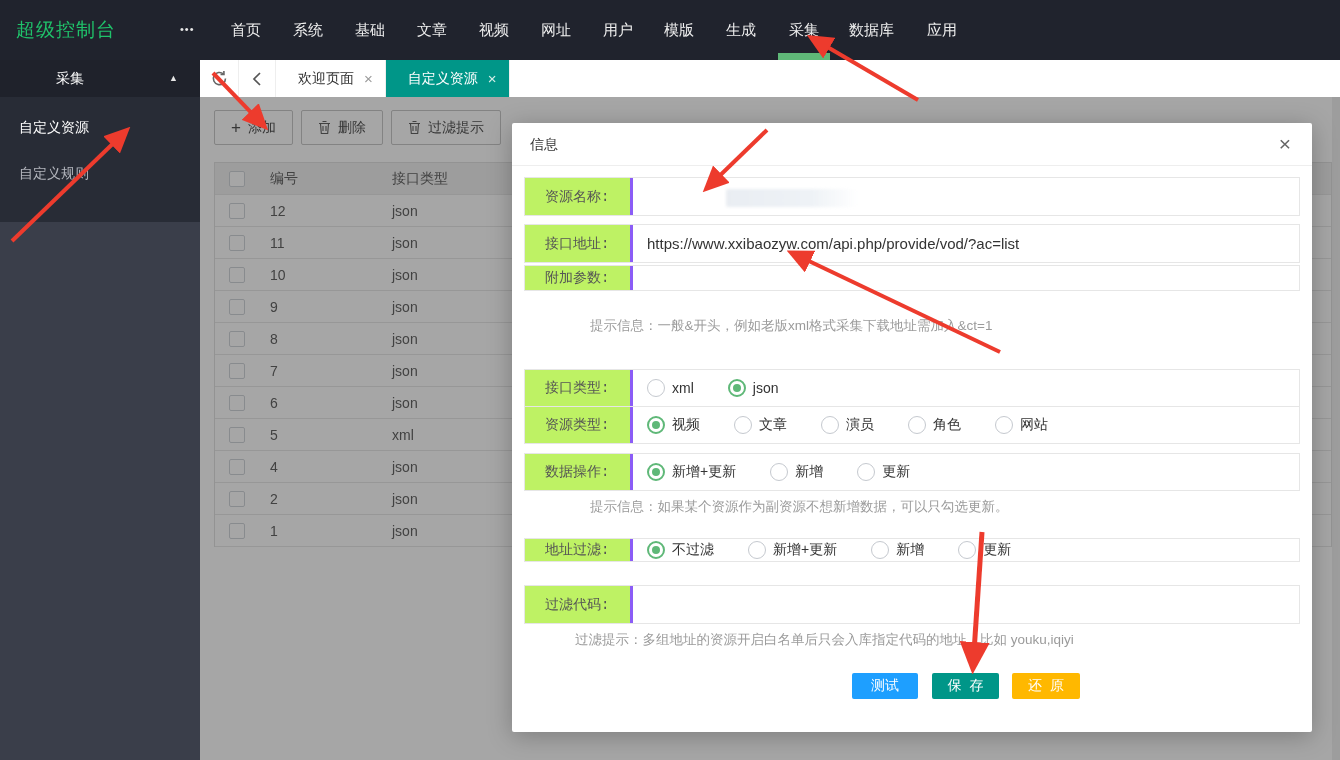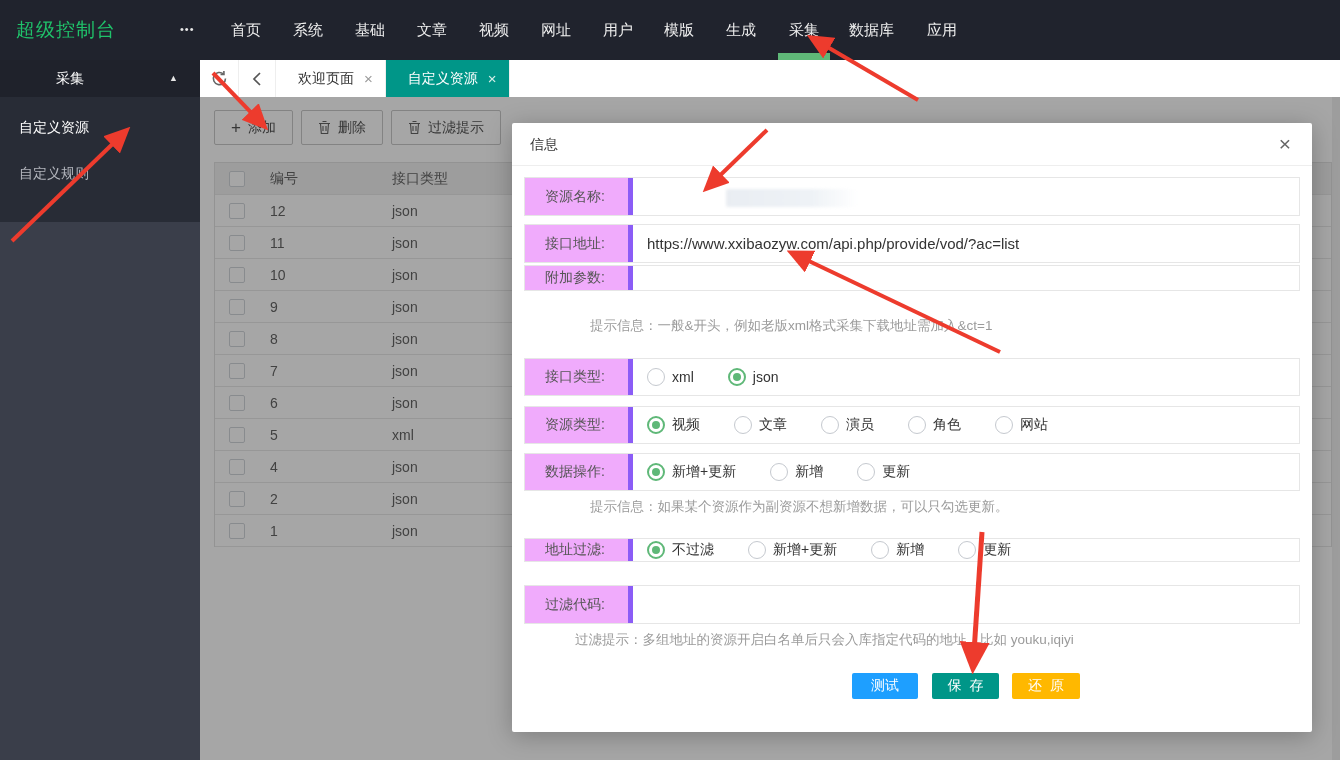--- a/index.html
+++ b/index.html
@@ -49,21 +49,21 @@
   #scrollstrip { position:absolute; right:0; top:0; width:8px; height:663px; background:#f1f1f1; }
 
   #overlay { position:absolute; left:200px; top:97px; width:1140px; height:663px; background:rgba(0,0,0,0.35); z-index:5; }
 
   
   #modal { position:absolute; left:512px; top:123px; width:800px; height:609px; background:#fff; border-radius:2px; box-shadow:0 4px 24px rgba(0,0,0,0.25); z-index:10; }
   #modal-title { position:absolute; left:18px; top:0; height:42px; line-height:42px; color:#333; font-size:14px; }
   #modal-close { position:absolute; right:14px; top:8px; width:26px; height:26px; text-align:center; line-height:26px; font-size:21px; color:#666; cursor:pointer; }
   #modal-divider { position:absolute; left:0; top:42px; width:800px; height:1px; background:#eeeeee; }
   .frow { position:absolute; left:12px; width:776px; border:1px solid #e6e6e6; background:#fff; display:flex; }
-  .flabel { width:108px; background:#f0abfc; border-right:5px solid #8b5cf6; color:#555; display:flex; align-items:center; padding-left:20px; font-size:14px; flex:none; }
+  .flabel { width:108px; background:#bef264; border-right:3px solid #8b5cf6; color:#555; display:flex; align-items:center; padding-left:20px; font-size:14px; flex:none;font-family:Liberation Mono, monospace; }
   .fvalue { flex:1; display:flex; align-items:center; padding-left:14px; color:#333; font-size:15px; position:relative; cursor:text; }
   .fhint { position:absolute; color:#9b9b9b; font-size:13.5px; white-space:nowrap; }
   .rgroup { flex:1; display:flex; align-items:center; padding-left:14px; }
   .ritem { display:flex; align-items:center; margin-right:34px; cursor:pointer; }
   .rcirc { width:18px; height:18px; border-radius:50%; border:1px solid #c5c9cf; background:#fff; margin-right:7px; position:relative; flex:none; }
   .ritem.sel .rcirc { border:2px solid #5FB878; }
   .ritem.sel .rcirc::after { content:""; position:absolute; left:3px; top:3px; width:8px; height:8px; border-radius:50%; background:#5FB878; }
   .rlabel { color:#333; font-size:14px; white-space:nowrap; }
   .mbtn { position:absolute; height:26px; border-radius:2px; color:#fff; font-size:14px; display:flex; align-items:center; justify-content:center; cursor:pointer; white-space:nowrap; }
   #blurblob { position:absolute; left:214px; top:66px; width:132px; height:18px; background:linear-gradient(90deg,#e9edf2 0%,#eef2f6 65%,rgba(238,242,246,0)); filter:blur(1.5px); border-radius:2px; }
@@ -266,21 +266,21 @@
         </div>
         <div class="frow" style="top: 101px; height: 39px;">
           <div class="flabel">接口地址:</div>
           <div class="fvalue">https://www.xxibaozyw.com/api.php/provide/vod/?ac=list</div>
         </div>
         <div class="frow" style="top: 142px; height: 26px;">
           <div class="flabel">附加参数:</div>
           <div class="fvalue"></div>
         </div>
         <div class="fhint" style="top: 194px; left: 78px;">提示信息：一般&amp;开头，例如老版xml格式采集下载地址需加入&amp;ct=1</div>
-        <div class="frow" style="top: 235px; height: 38px;">
+        <div class="frow" style="top: 246px; height: 38px;">
           <div class="flabel">接口类型:</div>
           <div class="rgroup">
             <div class="ritem">
               <span class="rcirc"></span>
               <span class="rlabel">xml</span>
             </div>
             <div class="ritem sel">
               <span class="rcirc"></span>
               <span class="rlabel">json</span>
             </div>

